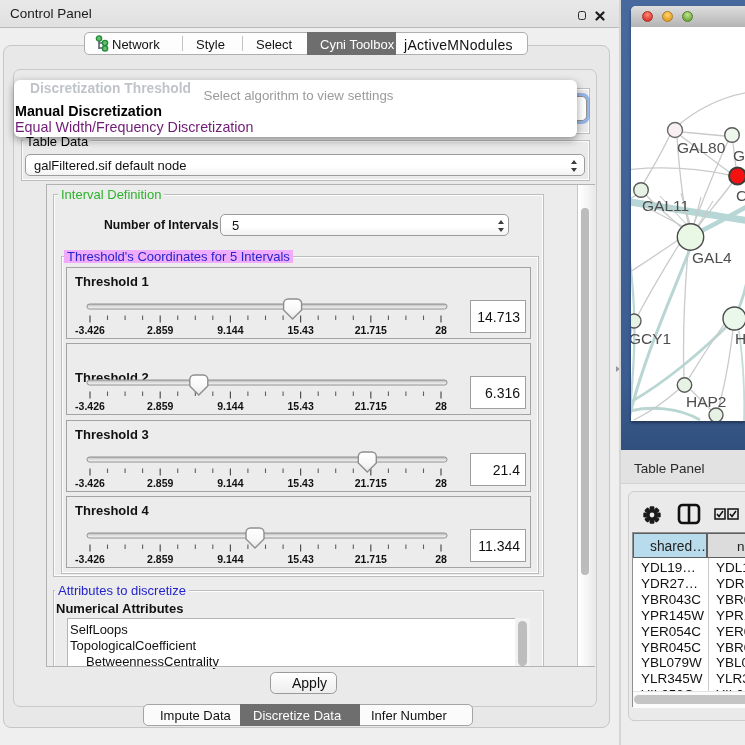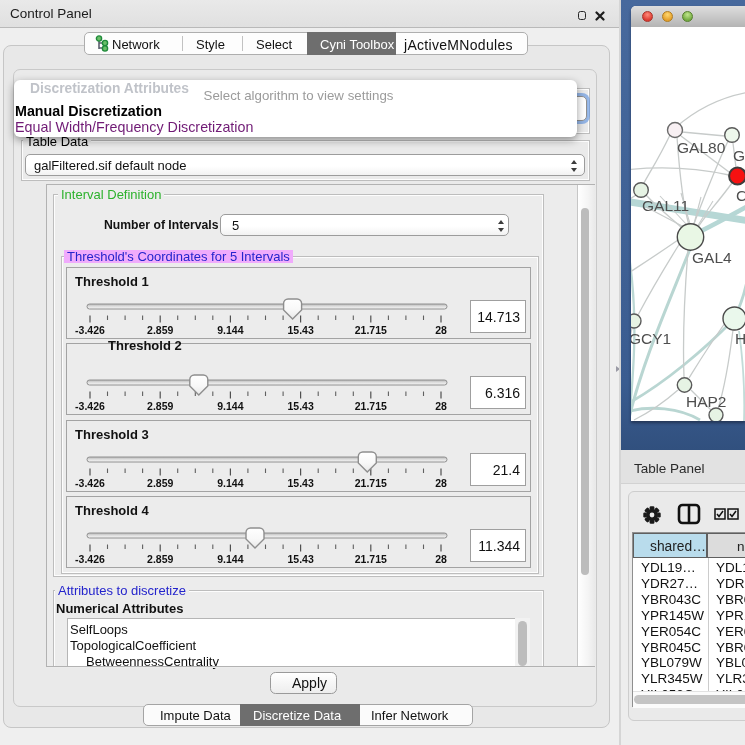--- a/index.html
+++ b/index.html
@@ -94,21 +94,21 @@
     <text x="30.0" y="38.5" font-size="10.5" font-weight="bold" fill="#111" text-anchor="middle" font-family="Liberation Sans, sans-serif">-3.426</text>
     <text x="100.2" y="38.5" font-size="10.5" font-weight="bold" fill="#111" text-anchor="middle" font-family="Liberation Sans, sans-serif">2.859</text>
     <text x="170.4" y="38.5" font-size="10.5" font-weight="bold" fill="#111" text-anchor="middle" font-family="Liberation Sans, sans-serif">9.144</text>
     <text x="240.6" y="38.5" font-size="10.5" font-weight="bold" fill="#111" text-anchor="middle" font-family="Liberation Sans, sans-serif">15.43</text>
     <text x="310.8" y="38.5" font-size="10.5" font-weight="bold" fill="#111" text-anchor="middle" font-family="Liberation Sans, sans-serif">21.715</text>
     <text x="381.0" y="38.5" font-size="10.5" font-weight="bold" fill="#111" text-anchor="middle" font-family="Liberation Sans, sans-serif">28</text>
   </svg>
 <div class="abs" style="left:470px;top:300px;width:56px;height:33px;background:#ffffff;border:1px solid #9f9f9f;box-sizing:border-box;"></div>
 <div class="abs" style="left:470px;top:309px;width:50px;text-align:right;font-size:14px;color:#111;">14.713</div>
 <div class="abs" style="left:66px;top:343px;width:465px;height:72px;border:1px solid #a3a3a3;box-sizing:border-box;"></div>
-<div class="lbl bold" style="left:75px;top:338px;margin-left:33px;">Threshold 2</div>
+<div class="lbl bold" style="left:75px;top:370px;">Threshold 2</div>
 <svg class="abs" style="left:60px;top:371px;" width="400" height="44">
     <defs>
       <linearGradient id="gr2" x1="0" y1="0" x2="0" y2="1">
         <stop offset="0" stop-color="#b5b5b5"></stop>
         <stop offset="0.45" stop-color="#dcdcdc"></stop>
         <stop offset="1" stop-color="#f7f7f7"></stop>
       </linearGradient>
       <linearGradient id="th2" x1="0" y1="0" x2="0" y2="1">
         <stop offset="0" stop-color="#ffffff"></stop>
         <stop offset="0.55" stop-color="#f8f8f8"></stop>
@@ -198,26 +198,26 @@
 <div class="abs" style="left:47px;top:666px;width:547px;height:2px;background:#ececec;"></div>
 <div class="abs" style="left:46px;top:666px;width:549px;height:1px;background:#b2b2b2;"></div>
 
 <div class="abs" style="left:270px;top:672px;width:67px;height:22px;background:linear-gradient(#ffffff,#ededed);border:1px solid #9a9a9a;border-radius:5.5px;box-sizing:border-box;"></div>
 <div class="lbl" style="left:284px;top:675px;font-size:14px;margin-left:8px;">Apply</div>
 
 <div class="abs" style="left:143px;top:704px;width:330px;height:22px;background:#fbfbfb;border:1px solid #a4a4a4;border-radius:5px;box-sizing:border-box;"></div>
 <div class="abs" style="left:240px;top:704px;width:120px;height:22px;background:#6e6e6e;"></div>
 <div class="lbl" style="left:160px;top:708px;">Impute Data</div>
 <div class="lbl" style="left:253px;top:708px;color:#ffffff;">Discretize Data</div>
-<div class="lbl" style="left:371px;top:708px;">Infer Network</div>
+<div class="lbl" style="left:371px;top:708px;">Infer Number</div>
 
 <div class="carr" style="left:615.5px;top:366px;border-left:4px solid #9a9aa5;border-top:3px solid transparent;border-bottom:3px solid transparent;border-right:none;"></div>
 
 <div class="abs" style="left:14px;top:80px;width:563px;height:57px;background:#ffffff;border-radius:6px;box-shadow:0 3px 9px rgba(0,0,0,0.4);"></div>
-<div class="abs" style="left:30px;top:81px;font-size:13.8px;color:#c0c3c9;font-weight:bold;">Discretization Attributes</div>
+<div class="abs" style="left:30px;top:81px;font-size:13.8px;color:#c0c3c9;font-weight:bold;">Discretization Threshold</div>
 <div class="abs" style="left:20px;top:88px;width:557px;height:13px;text-align:center;font-size:13.3px;color:#9b9b9b;">Select algorithm to view settings</div>
 <div class="abs" style="left:15px;top:103px;font-size:14.3px;color:#000;font-weight:bold;">Manual Discretization</div>
 <div class="abs" style="left:15px;top:119px;font-size:14.3px;color:#701a75;">Equal Width/Frequency Discretization</div>
 
 <div class="abs" style="left:619px;top:0;width:2px;height:745px;background:#d5d5d5;"></div>
 <div class="abs" style="left:621px;top:0;width:124px;height:450px;background:linear-gradient(#47699d,#3a5c90 85%,#31507e);"></div>
 <div class="abs" style="left:631px;top:6px;width:114px;height:415px;background:#ffffff;border-radius:5px 0 0 0;box-shadow:0 2px 3px rgba(20,25,45,0.55);"></div>
 <div class="abs" style="left:631px;top:6px;width:114px;height:21px;background:linear-gradient(#dedede,#b4b4b4);border-bottom:1px solid #7d7d7d;border-radius:5px 0 0 0;"></div>
 <div class="abs" style="left:641.5px;top:11px;width:11px;height:11px;border-radius:50%;background:radial-gradient(circle at 50% 30%,#ff8a7a,#dc3a30 70%);border:1px solid #a8332b;box-sizing:border-box;"></div>
 <div class="abs" style="left:661.5px;top:11px;width:11px;height:11px;border-radius:50%;background:radial-gradient(circle at 50% 30%,#ffd76e,#e5a02a 70%);border:1px solid #b07c1e;box-sizing:border-box;"></div>

